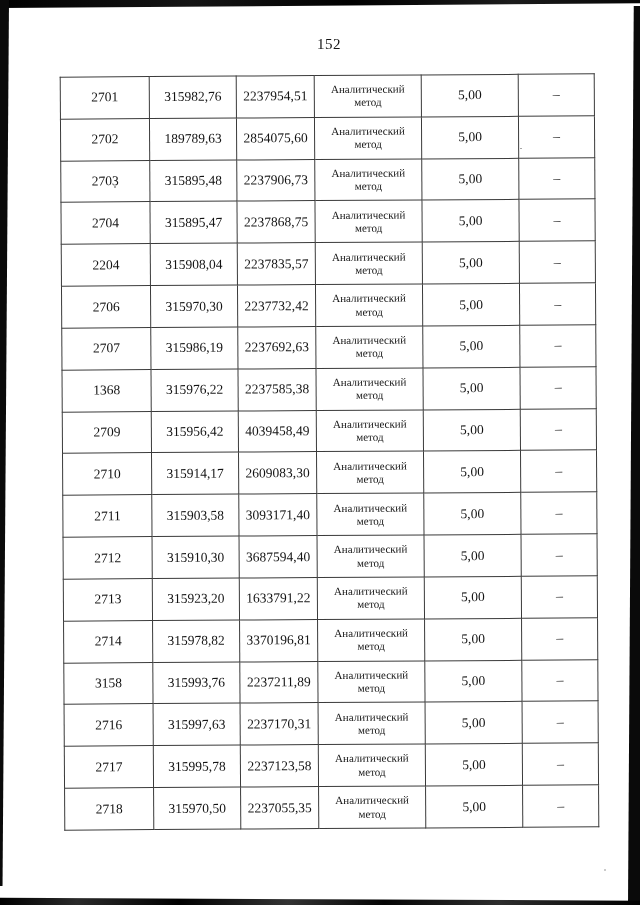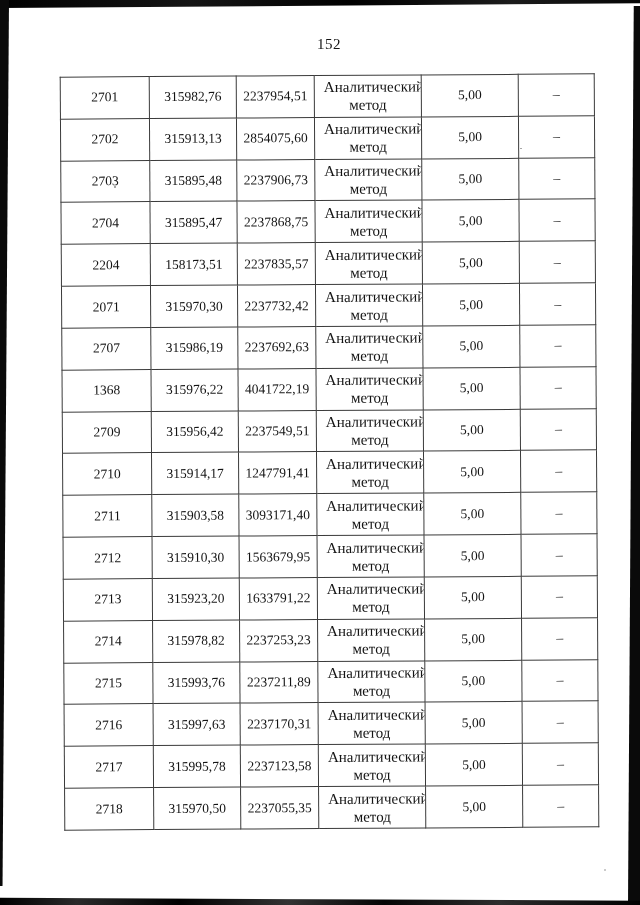--- a/index.html
+++ b/index.html
@@ -61,21 +61,21 @@
   table.coords td {
     border: 1px solid #3b3b3b;
     text-align: center;
     vertical-align: middle;
     font-size: 13.5px;
     padding: 0 2px;
     overflow: hidden;
   }
   table.coords { border: 1.5px solid #2c2c2c; }
   table.coords td.method {
-    font-size: 15px;
+    font-size: 11px;
     line-height: 1.2;
     padding: 0 9px;
   }
   table.coords td.note { font-size: 14px; }
 </style>
 </head>
 <body>
 
 <div class="page">
 
@@ -103,21 +103,21 @@
       <td>2701</td>
       <td>315982,76</td>
       <td>2237954,51</td>
       <td class="method">Аналитический метод</td>
       <td>5,00</td>
       <td class="note">–</td>
     </tr>
 
     <tr>
       <td>2702</td>
-      <td>315913,13</td>
+      <td>189789,63</td>
       <td>2854075,60</td>
       <td class="method">Аналитический метод</td>
       <td>5,00</td>
       <td class="note">–</td>
     </tr>
 
     <tr>
       <td>2703</td>
       <td>315895,48</td>
       <td>2237906,73</td>
@@ -130,110 +130,110 @@
       <td>2704</td>
       <td>315895,47</td>
       <td>2237868,75</td>
       <td class="method">Аналитический метод</td>
       <td>5,00</td>
       <td class="note">–</td>
     </tr>
 
     <tr>
       <td>2204</td>
-      <td>158173,51</td>
+      <td>315908,04</td>
       <td>2237835,57</td>
       <td class="method">Аналитический метод</td>
       <td>5,00</td>
       <td class="note">–</td>
     </tr>
 
     <tr>
-      <td>2071</td>
+      <td>2706</td>
       <td>315970,30</td>
       <td>2237732,42</td>
       <td class="method">Аналитический метод</td>
       <td>5,00</td>
       <td class="note">–</td>
     </tr>
 
     <tr>
       <td>2707</td>
       <td>315986,19</td>
       <td>2237692,63</td>
       <td class="method">Аналитический метод</td>
       <td>5,00</td>
       <td class="note">–</td>
     </tr>
 
     <tr>
       <td>1368</td>
       <td>315976,22</td>
-      <td>4041722,19</td>
+      <td>2237585,38</td>
       <td class="method">Аналитический метод</td>
       <td>5,00</td>
       <td class="note">–</td>
     </tr>
 
     <tr>
       <td>2709</td>
       <td>315956,42</td>
-      <td>2237549,51</td>
+      <td>4039458,49</td>
       <td class="method">Аналитический метод</td>
       <td>5,00</td>
       <td class="note">–</td>
     </tr>
 
     <tr>
       <td>2710</td>
       <td>315914,17</td>
-      <td>1247791,41</td>
+      <td>2609083,30</td>
       <td class="method">Аналитический метод</td>
       <td>5,00</td>
       <td class="note">–</td>
     </tr>
 
     <tr>
       <td>2711</td>
       <td>315903,58</td>
       <td>3093171,40</td>
       <td class="method">Аналитический метод</td>
       <td>5,00</td>
       <td class="note">–</td>
     </tr>
 
     <tr>
       <td>2712</td>
       <td>315910,30</td>
-      <td>1563679,95</td>
+      <td>3687594,40</td>
       <td class="method">Аналитический метод</td>
       <td>5,00</td>
       <td class="note">–</td>
     </tr>
 
     <tr>
       <td>2713</td>
       <td>315923,20</td>
       <td>1633791,22</td>
       <td class="method">Аналитический метод</td>
       <td>5,00</td>
       <td class="note">–</td>
     </tr>
 
     <tr>
       <td>2714</td>
       <td>315978,82</td>
-      <td>2237253,23</td>
-      <td class="method">Аналитический метод</td>
-      <td>5,00</td>
-      <td class="note">–</td>
-    </tr>
-
-    <tr>
-      <td>2715</td>
+      <td>3370196,81</td>
+      <td class="method">Аналитический метод</td>
+      <td>5,00</td>
+      <td class="note">–</td>
+    </tr>
+
+    <tr>
+      <td>3158</td>
       <td>315993,76</td>
       <td>2237211,89</td>
       <td class="method">Аналитический метод</td>
       <td>5,00</td>
       <td class="note">–</td>
     </tr>
 
     <tr>
       <td>2716</td>
       <td>315997,63</td>

